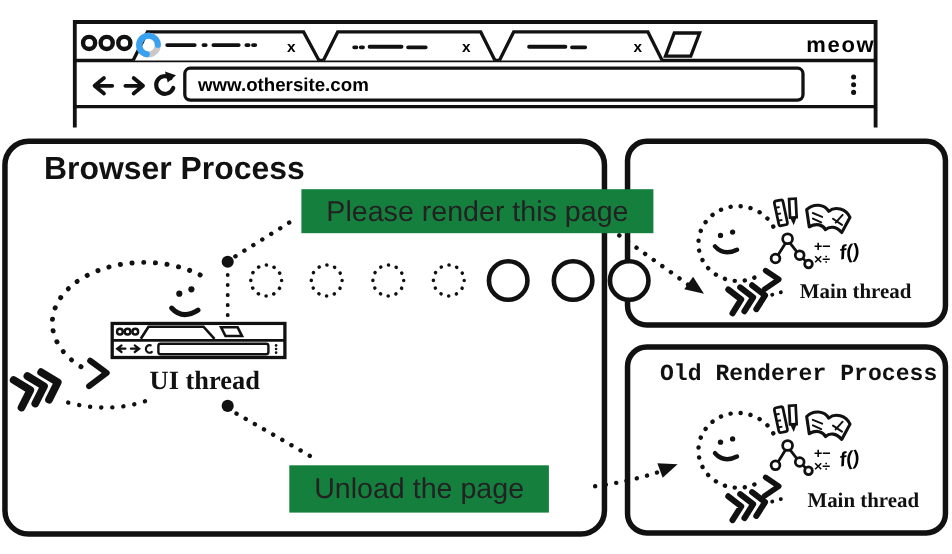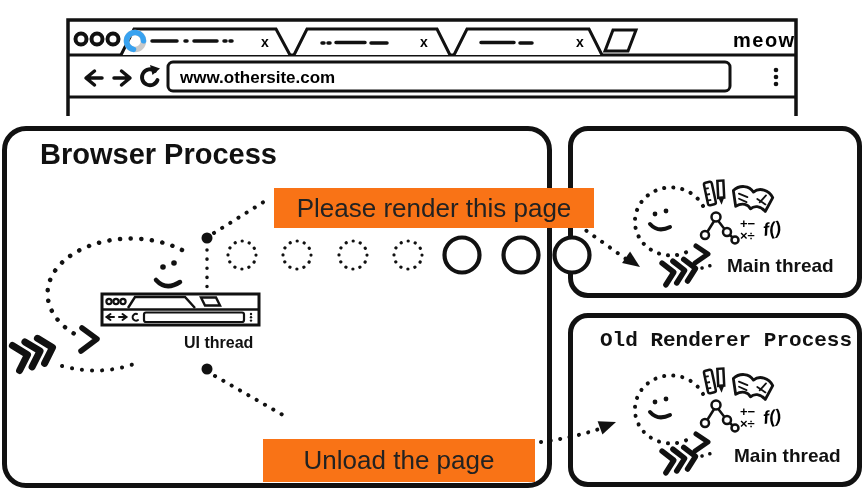--- a/index.html
+++ b/index.html
@@ -10,26 +10,26 @@
   .chrome-svg{left:64px;top:14px;z-index:2;}
   .overlay{left:0;top:0;z-index:4;pointer-events:none;}
   .box{position:absolute;border:5px solid #111;border-radius:24px;background:#fff;z-index:1;box-sizing:border-box;}
   .box-browser{left:2px;top:126px;width:550px;height:362px;}
   .box-new{left:568px;top:126px;width:294px;height:172px;border-radius:20px;}
   .box-old{left:568px;top:313px;width:294px;height:174px;border-radius:20px;}
   .box-title{position:absolute;font-weight:700;z-index:3;white-space:nowrap;}
   .title-browser{left:40px;top:138px;font-size:29px;text-align:right;}
   .title-new{left:586px;top:141px;font-size:23px;}
   .title-old{left:600px;top:329px;font-size:21px;font-family:Liberation Mono, monospace;}
-  .msg-label{position:absolute;background:#f97316;color:#222;display:flex;align-items:center;
-             justify-content:center;font-size:26px;z-index:7;white-space:nowrap;margin-top:16px;}
+  .msg-label{position:absolute;background:#15803d;color:#222;display:flex;align-items:center;
+             justify-content:center;font-size:26px;z-index:7;white-space:nowrap;}
   .msg-render{left:274px;top:172px;width:320px;height:40px;}
-  .msg-unload{left:263px;top:423px;width:272px;height:43px;}
-  .thread-label{position:absolute;font-weight:600;z-index:5;white-space:nowrap;}
-  .lbl-ui{left:136px;top:334px;font-size:16px;margin-left:48px;}
+  .msg-unload{left:263px;top:423px;width:236px;height:43px;}
+  .thread-label{position:absolute;font-weight:600;z-index:5;white-space:nowrap;font-family:Liberation Serif, serif;}
+  .lbl-ui{left:136px;top:334px;font-size:24px;}
   .lbl-main-new{left:727px;top:255px;font-size:19px;}
   .lbl-main-old{left:734px;top:445px;font-size:19px;}
   .mini-browser{left:100px;top:292px;z-index:5;}
   text{font-family:"Liberation Sans",sans-serif;}
 </style>
 </head>
 <body>
 
 <div class="canvas">
 

